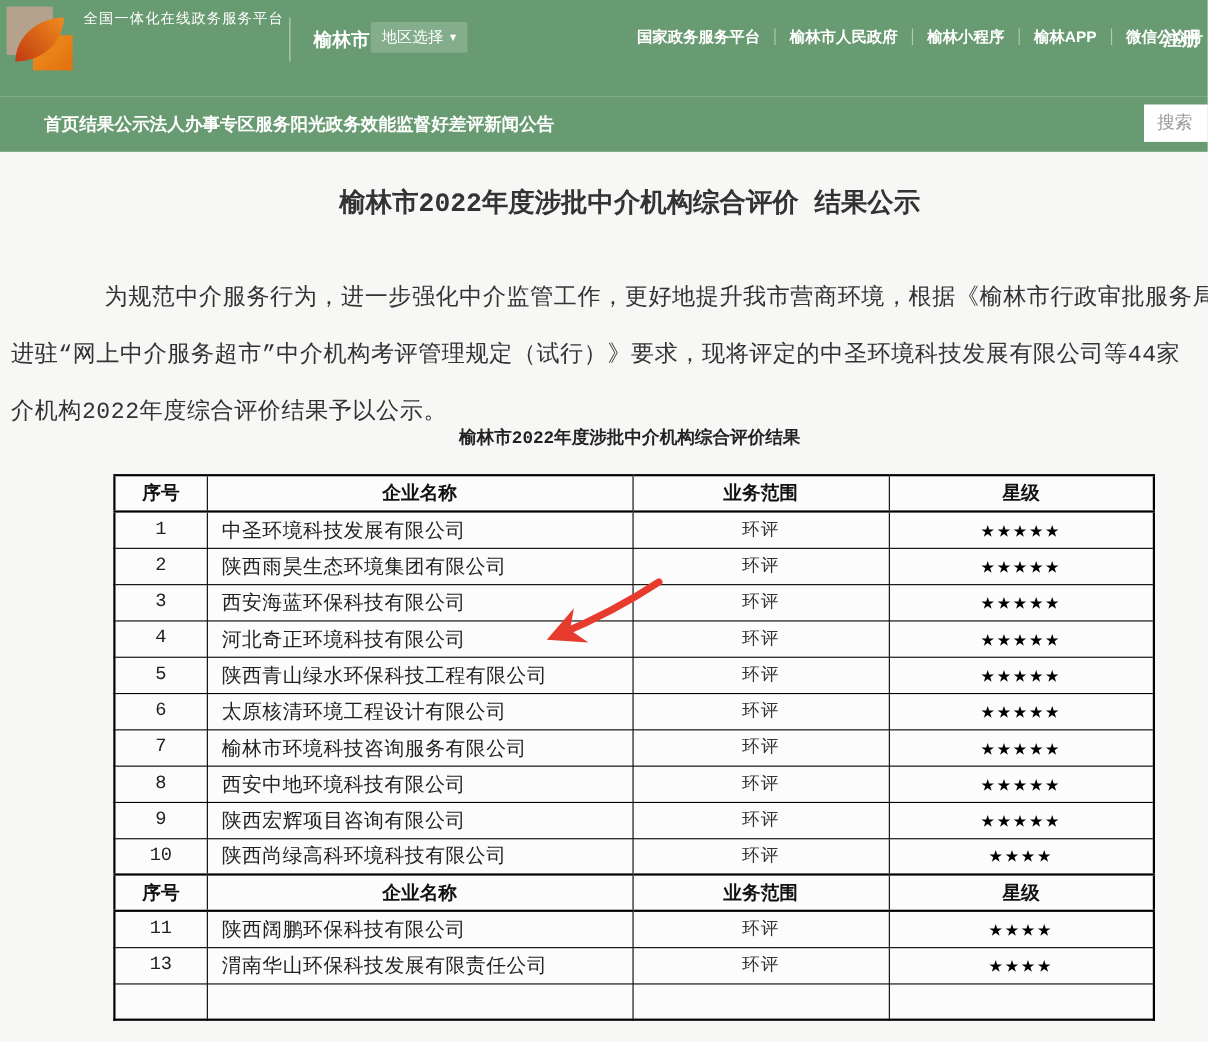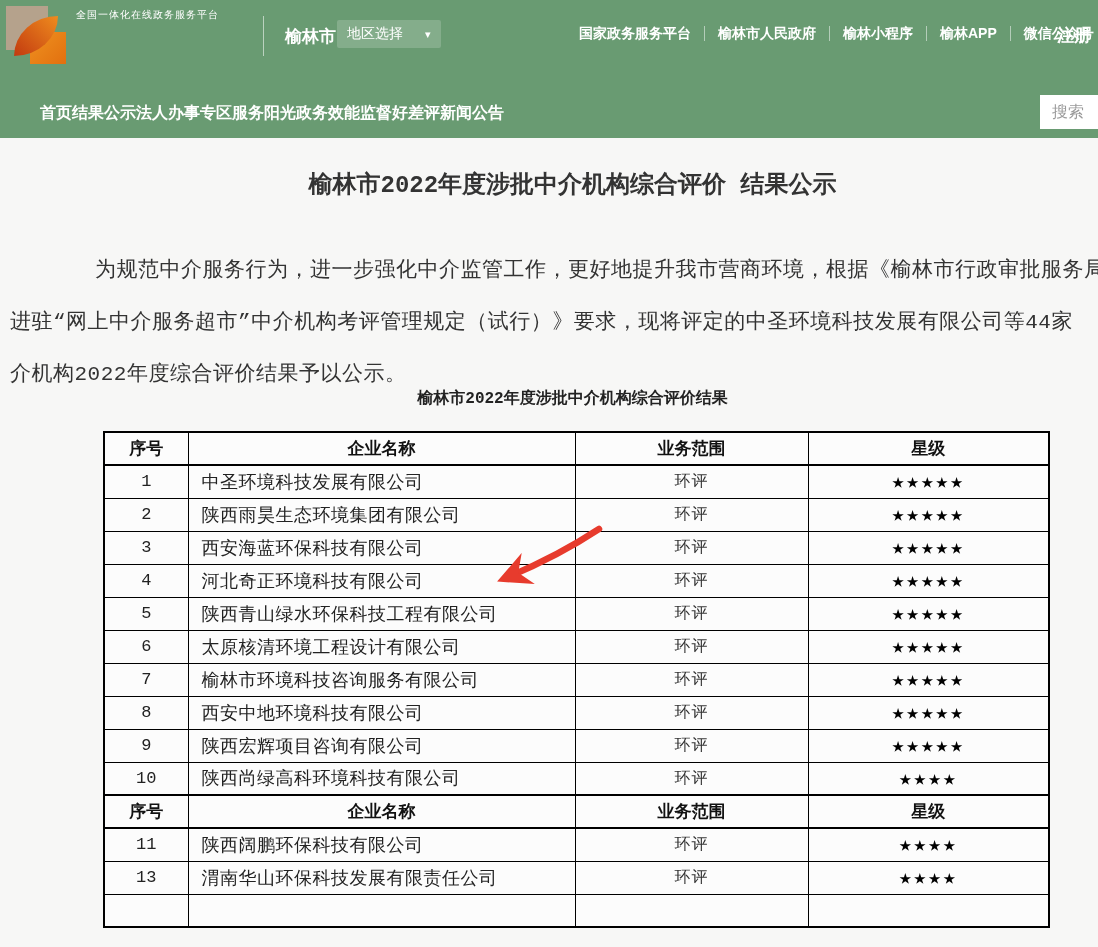--- a/index.html
+++ b/index.html
@@ -19,28 +19,28 @@
     background:#699b72; color:#fff;
     display:flex; align-items:center; padding-left:40px; 
   }
   .nav-item { font-size:16px; font-weight:bold; color:#fff; cursor:pointer; white-space:nowrap; }
   .logo { position:absolute; left:6px; top:4px; width:58px; height:58px; }
   .logo-tan   { position:absolute; left:0; top:2px; width:42px; height:44px; background:#b5a28c; }
   .logo-orange{ position:absolute; left:24px; top:28px; width:36px; height:32px; background:linear-gradient(135deg,#ef9220,#e2700f); }
   .logo-leaf  { position:absolute; left:8px; top:12px; width:44px; height:40px;
                 border-radius:100% 0 100% 0; background:linear-gradient(45deg,#c23a10,#ef8c1e); }
   .brand { position:absolute; left:76px; top:8px; }
-  .brand-small { font-size:10px; letter-spacing:1px; }
+  .brand-small { font-size:13px; letter-spacing:1px; }
   .brand-big   { font-size:26px; letter-spacing:2px; margin-top:4px; }
   .v-divider { position:absolute; left:263px; top:16px; width:1px; height:40px; background:rgba(255,255,255,.55); }
   .city-label { position:absolute; left:285px; top:25px; font-size:17px; font-weight:bold; }
   .region-btn {
     position:absolute; left:337px; top:20px; height:28px; padding:0 10px;
     background:rgba(255,255,255,.18); border-radius:2px; font-size:14px; color:#fff;
-    display:flex; align-items:center; gap:22px; cursor:pointer;
+    display:flex; align-items:center; gap:6px; cursor:pointer;
   }
   .caret { font-size:11px; line-height:1; }
   .top-links { position:absolute; left:566px; top:26px; display:flex; align-items:center; }
   .top-links span.hlink {
     font-size:14px; font-weight:bold; color:#fff; padding:0 13px; cursor:pointer;
     border-right:1px solid rgba(255,255,255,.5); line-height:15px; white-space:nowrap;
   }
   .top-links span.hlink:last-child { border-right:none; }
   .register { position:absolute; left:1057px; top:24px; font-size:17px; font-weight:bold; white-space:nowrap; cursor:pointer; }
   .search-box {

